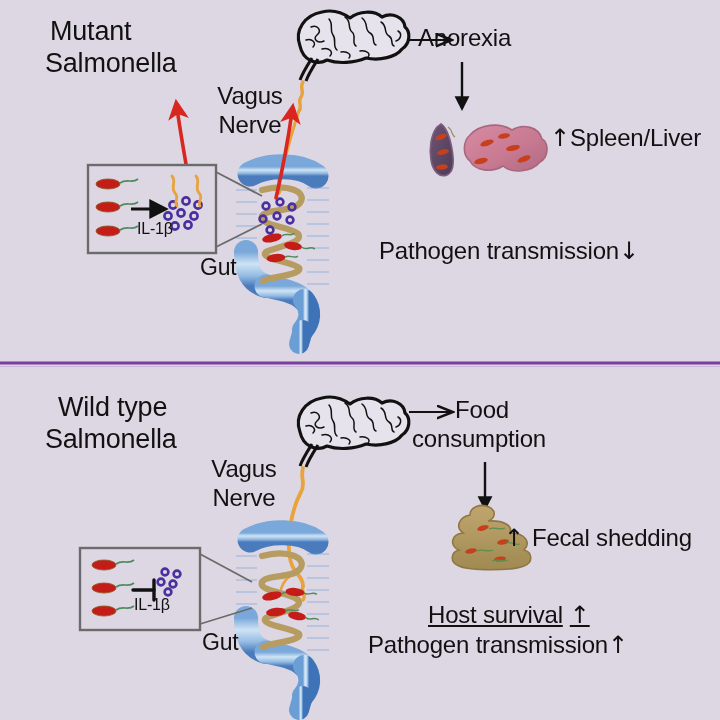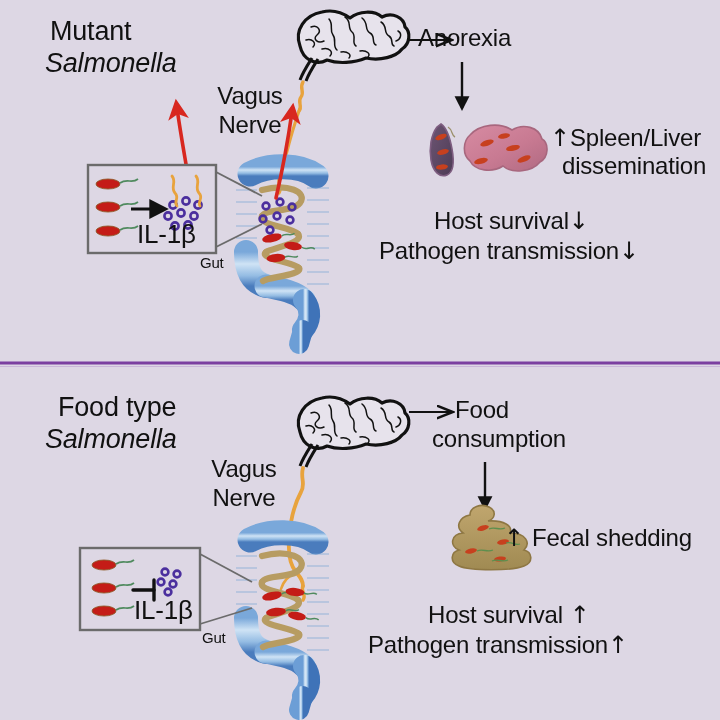--- a/index.html
+++ b/index.html
@@ -26,24 +26,24 @@
     pointer-events: none;
   }
   .lbl {
     position: absolute;
     white-space: pre;
     line-height: 1.12;
     color: #111111;
     letter-spacing: -0.2px;
   }
   .t-title1 { font-size: 27px; }
-  .t-title2 { font-size: 27px; font-style: italic; }
+  .t-title2 { font-size: 27px; }
   .t-big    { font-size: 24px; }
-  .t-il     { font-size: 26px; }
-  .t-gut    { font-size: 15px; }
+  .t-il     { font-size: 16px; }
+  .t-gut    { font-size: 23px; }
   .ctr { text-align: center; transform: translateX(-50%); }
   .arrowglyph { font-family: "DejaVu Sans", sans-serif; }
 </style>
 </head>
 <body>
 
 <div id="figure">
 
   <svg class="layer" viewBox="0 0 720 720">
     <defs>
@@ -399,38 +399,36 @@
   <div class="lbl t-big ctr" style="left:250px; top:83px;">Vagus</div>
   <div class="lbl t-big ctr" style="left:250px; top:112px;">Nerve</div>
 
   <div class="lbl t-il" style="left:137px; top:220px;">IL-1β</div>
 
   <div class="lbl t-gut" style="left:200px; top:255px;">Gut</div>
 
   <div class="lbl t-big" style="left:418px; top:25px;">Anorexia</div>
 
   <div class="lbl t-big" style="left:550px; top:125px;"><span class="arrowglyph">↑</span><span>Spleen/Liver</span></div>
-  <div class="lbl t-big" style="left:562px; top:153px;">dissemination</div>
-
-  <div class="lbl t-big" style="left:434px; top:208px;"><span>Host survival</span><span class="arrowglyph">↓</span></div>
+
 
   <div class="lbl t-big" style="left:379px; top:238px;"><span>Pathogen transmission</span><span class="arrowglyph">↓</span></div>
 
-  <div class="lbl t-title1" style="left:58px; top:392px;">Food type</div>
+  <div class="lbl t-title1" style="left:58px; top:392px;">Wild type</div>
   <div class="lbl t-title2" style="left:45px; top:424px;">Salmonella</div>
 
   <div class="lbl t-big ctr" style="left:244px; top:456px;">Vagus</div>
   <div class="lbl t-big ctr" style="left:244px; top:485px;">Nerve</div>
 
   <div class="lbl t-il" style="left:134px; top:596px;">IL-1β</div>
 
   <div class="lbl t-gut" style="left:202px; top:630px;">Gut</div>
 
   <div class="lbl t-big ctr" style="left:482px; top:397px;">Food</div>
-  <div class="lbl t-big ctr" style="left:499px; top:426px;text-align:right;">consumption</div>
+  <div class="lbl t-big ctr" style="left:479px; top:426px;text-align:right;">consumption</div>
 
   <div class="lbl t-big" style="left:504px; top:525px;"><span class="arrowglyph">↑</span><span style="margin-left:8px;">Fecal shedding</span></div>
 
-  <div class="lbl t-big" style="left:428px; top:602px;"><span>Host survival</span><span class="arrowglyph" style="margin-left:7px;">↑</span></div>
+  <div class="lbl t-big" style="left:428px; top:602px;text-decoration:underline;"><span>Host survival</span><span class="arrowglyph" style="margin-left:7px;">↑</span></div>
 
   <div class="lbl t-big" style="left:368px; top:632px;"><span>Pathogen transmission</span><span class="arrowglyph">↑</span></div>
 
 </div>
 
 </body></html>

